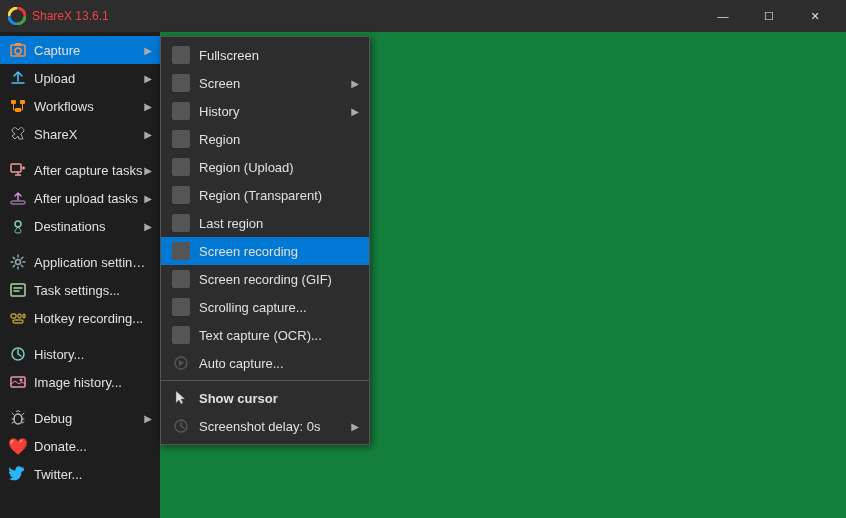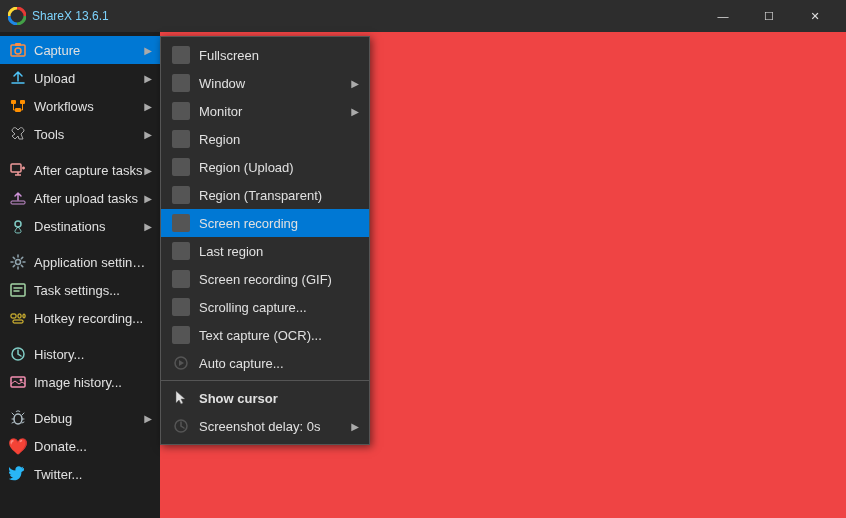--- a/index.html
+++ b/index.html
@@ -24,21 +24,21 @@
     }
     .title-bar-icon {
       width: 18px;
       height: 18px;
       margin-right: 6px;
       flex-shrink: 0;
     }
     .title-bar-title {
       flex: 1;
       font-size: 12px;
-      color: #7dd3fc;
+      color: #ef4444;
     }
     .title-bar-controls {
       display: flex;
       gap: 0;
     }
     .title-bar-btn {
       width: 46px;
       height: 32px;
       display: flex;
       align-items: center;
@@ -98,21 +98,21 @@
     }
     .sidebar-divider {
       height: 1px;
       background: #3a3a3a;
       margin: 4px 0;
     }
 
     
     .main-content {
       flex: 1;
-      background: #ef4444;
+      background: #15803d;
       text-decoration: underline;
     }
 
     
     .capture-submenu {
       position: absolute;
       left: 160px;
       top: 4px;
       width: 210px;
       background: #2d2d2d;
@@ -214,21 +214,21 @@
       <span class="label">Workflows</span>
       <span class="arrow">▶</span>
     </div>
 
     <div class="menu-item">
       <span class="icon">
         <svg width="18" height="18" viewBox="0 0 18 18" fill="none">
           <path d="M11 3 C12 2 15 3 15 6 L12 9 L14 14 L10 14 L9 11 L6 14 L3 11 L6 9 L3 6 C3 3 6 2 7 3 L9 5 Z" stroke="#aaa" stroke-width="1" fill="none"></path>
         </svg>
       </span>
-      <span class="label">Tools</span>
+      <span class="label">ShareX</span>
       <span class="arrow">▶</span>
     </div>
 
     <div class="sidebar-divider"></div>
 
     <div class="menu-item">
       <span class="icon">
         <svg width="18" height="18" viewBox="0 0 18 18" fill="none">
           <rect x="2" y="3" width="10" height="8" rx="1" stroke="#ef9a9a" stroke-width="1.5"></rect>
           <path d="M6 14 L12 14 M9 11 L9 14" stroke="#ef9a9a" stroke-width="1.5"></path>
@@ -362,29 +362,29 @@
         <span class="icon">
             <span class="gray-icon"></span>
           </span>
         <span class="label">Fullscreen</span>
       </div>
 
       <div class="menu-item">
         <span class="icon">
             <span class="gray-icon"></span>
           </span>
-        <span class="label">Window</span>
+        <span class="label">Screen</span>
         <span class="submenu-arrow">▶</span>
       </div>
 
       <div class="menu-item">
         <span class="icon">
             <span class="gray-icon"></span>
           </span>
-        <span class="label">Monitor</span>
+        <span class="label">History</span>
         <span class="submenu-arrow">▶</span>
       </div>
 
       <div class="menu-item">
         <span class="icon">
             <span class="gray-icon"></span>
           </span>
         <span class="label">Region</span>
       </div>
 
@@ -395,32 +395,32 @@
         <span class="label">Region (Upload)</span>
       </div>
 
       <div class="menu-item">
         <span class="icon">
             <span class="gray-icon"></span>
           </span>
         <span class="label">Region (Transparent)</span>
       </div>
 
+      <div class="menu-item">
+        <span class="icon">
+            <span class="gray-icon"></span>
+          </span>
+        <span class="label">Last region</span>
+      </div>
+
       <div class="menu-item" style="background:#0078d4;">
         <span class="icon">
             <span class="gray-icon"></span>
           </span>
         <span class="label">Screen recording</span>
-      </div>
-
-      <div class="menu-item">
-        <span class="icon">
-            <span class="gray-icon"></span>
-          </span>
-        <span class="label">Last region</span>
       </div>
 
       <div class="menu-item">
         <span class="icon">
             <span class="gray-icon"></span>
           </span>
         <span class="label">Screen recording (GIF)</span>
       </div>
 
       <div class="menu-item">

